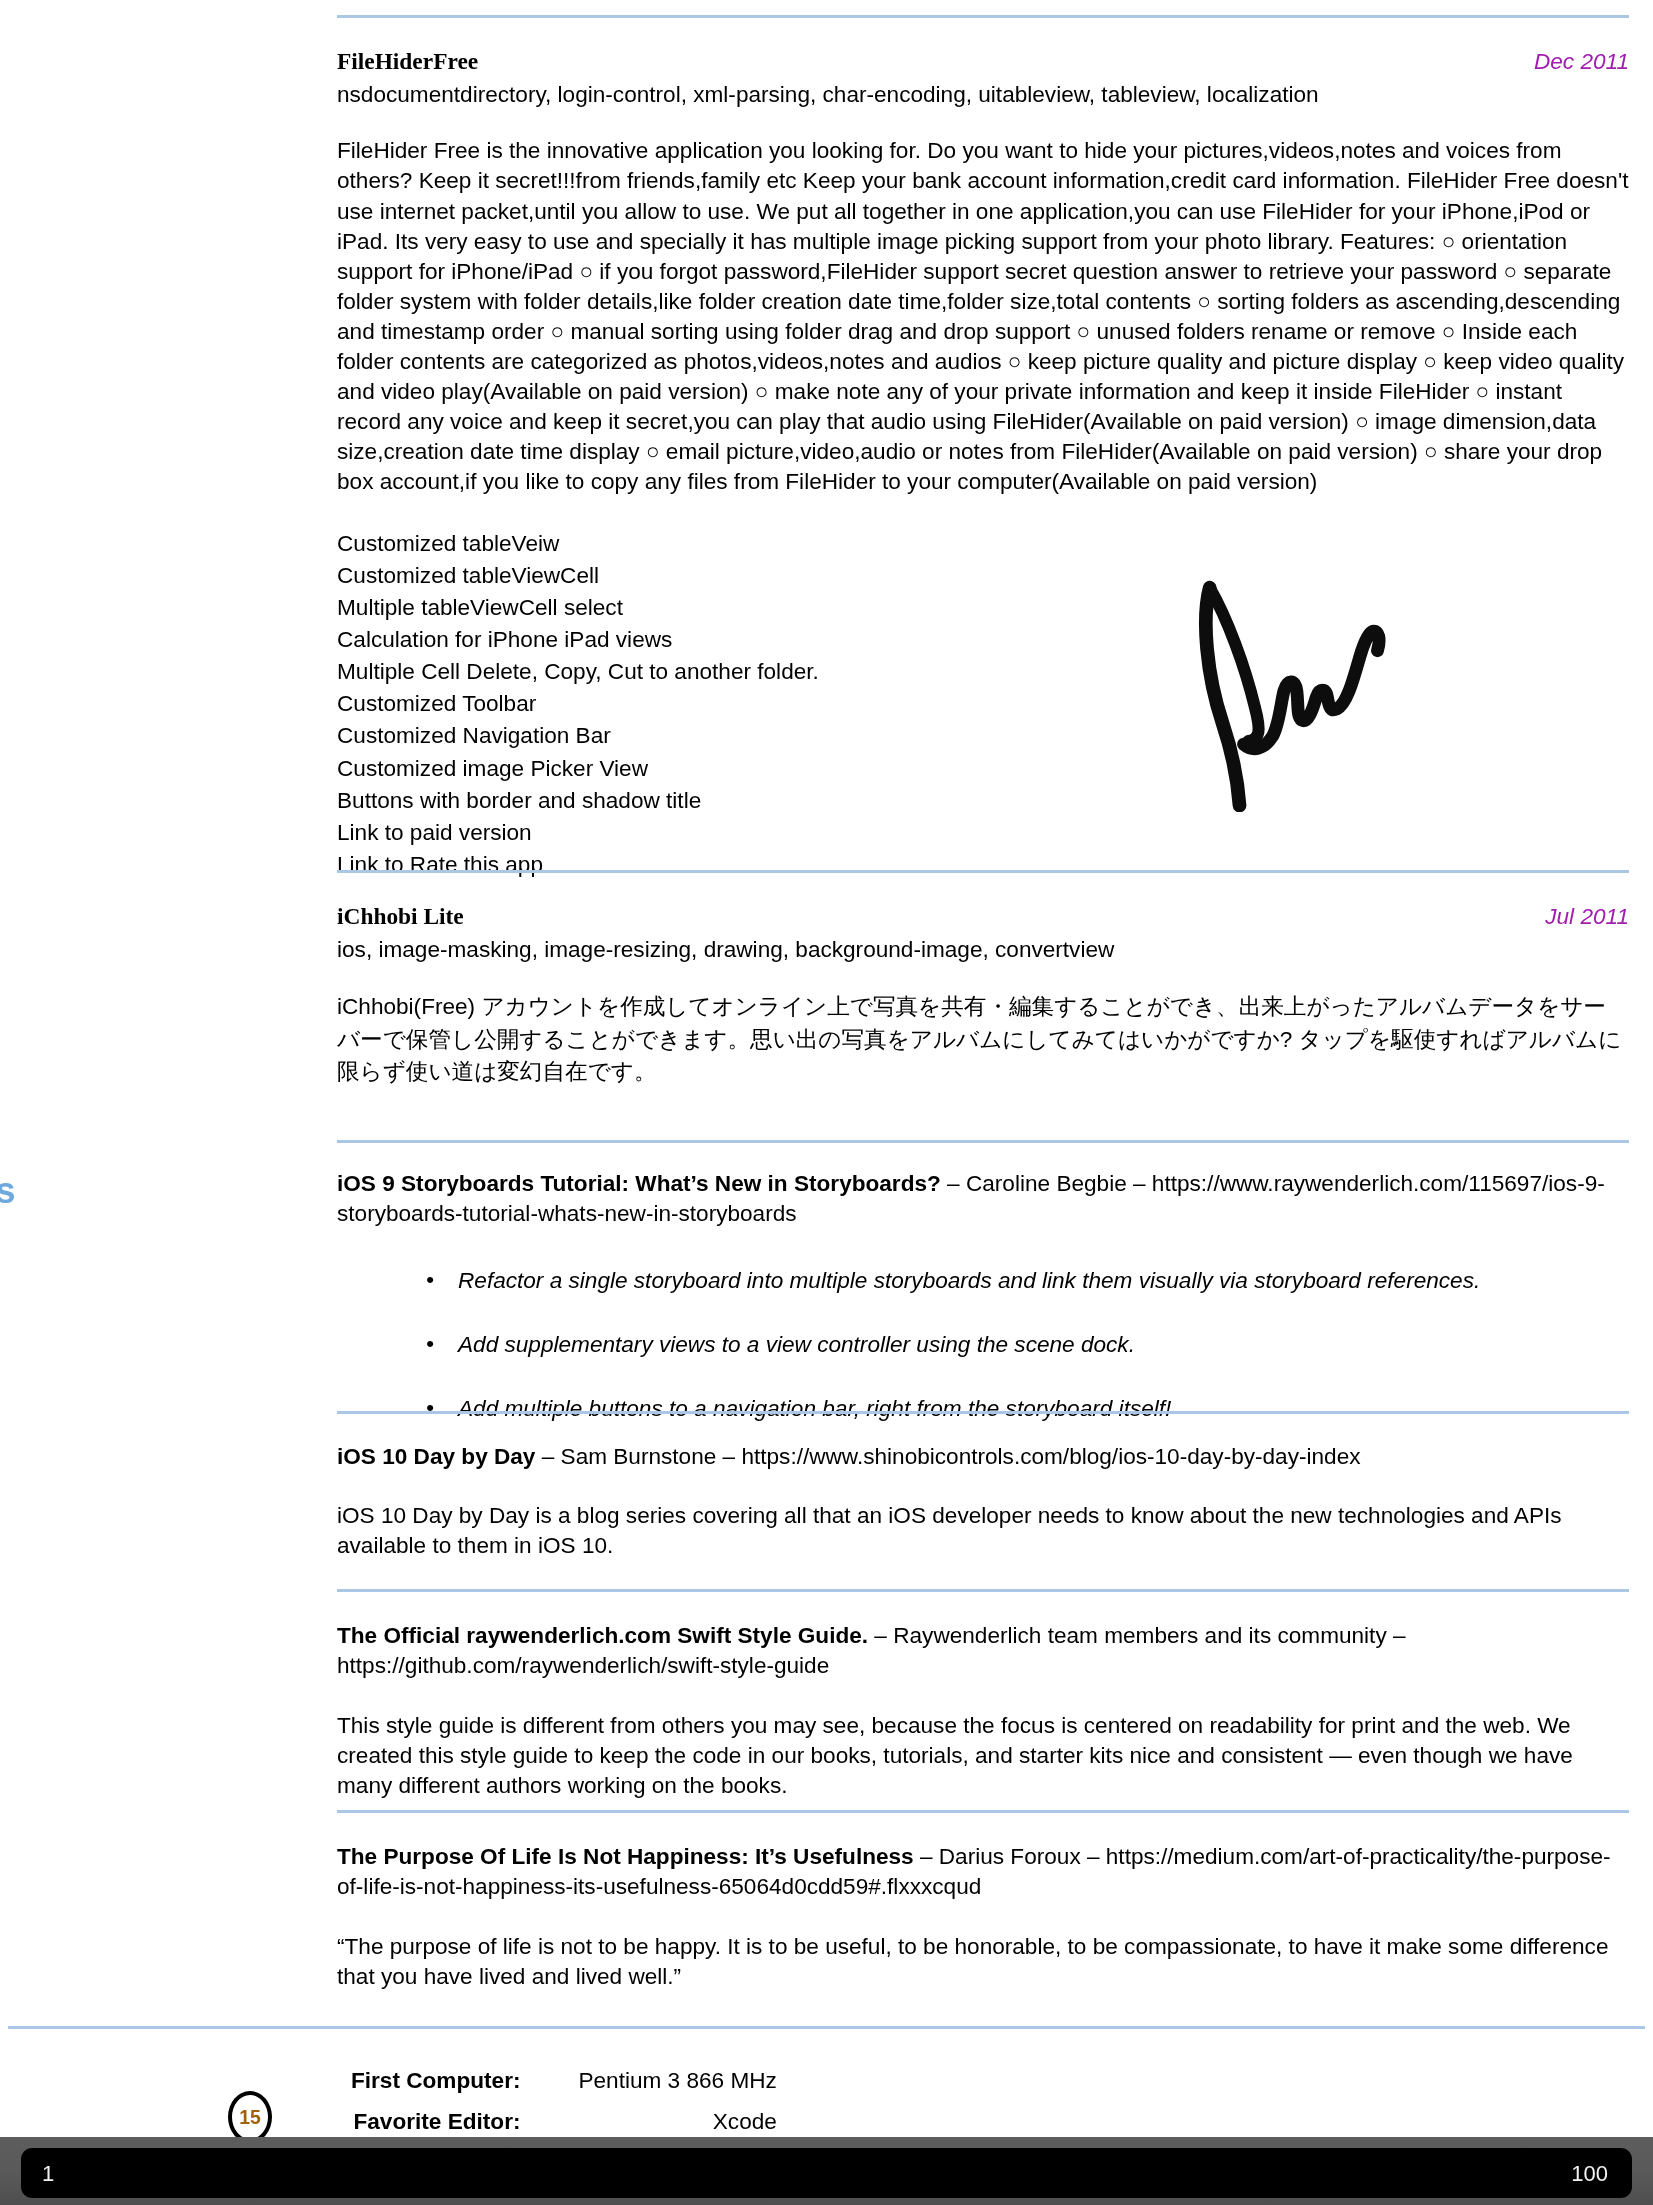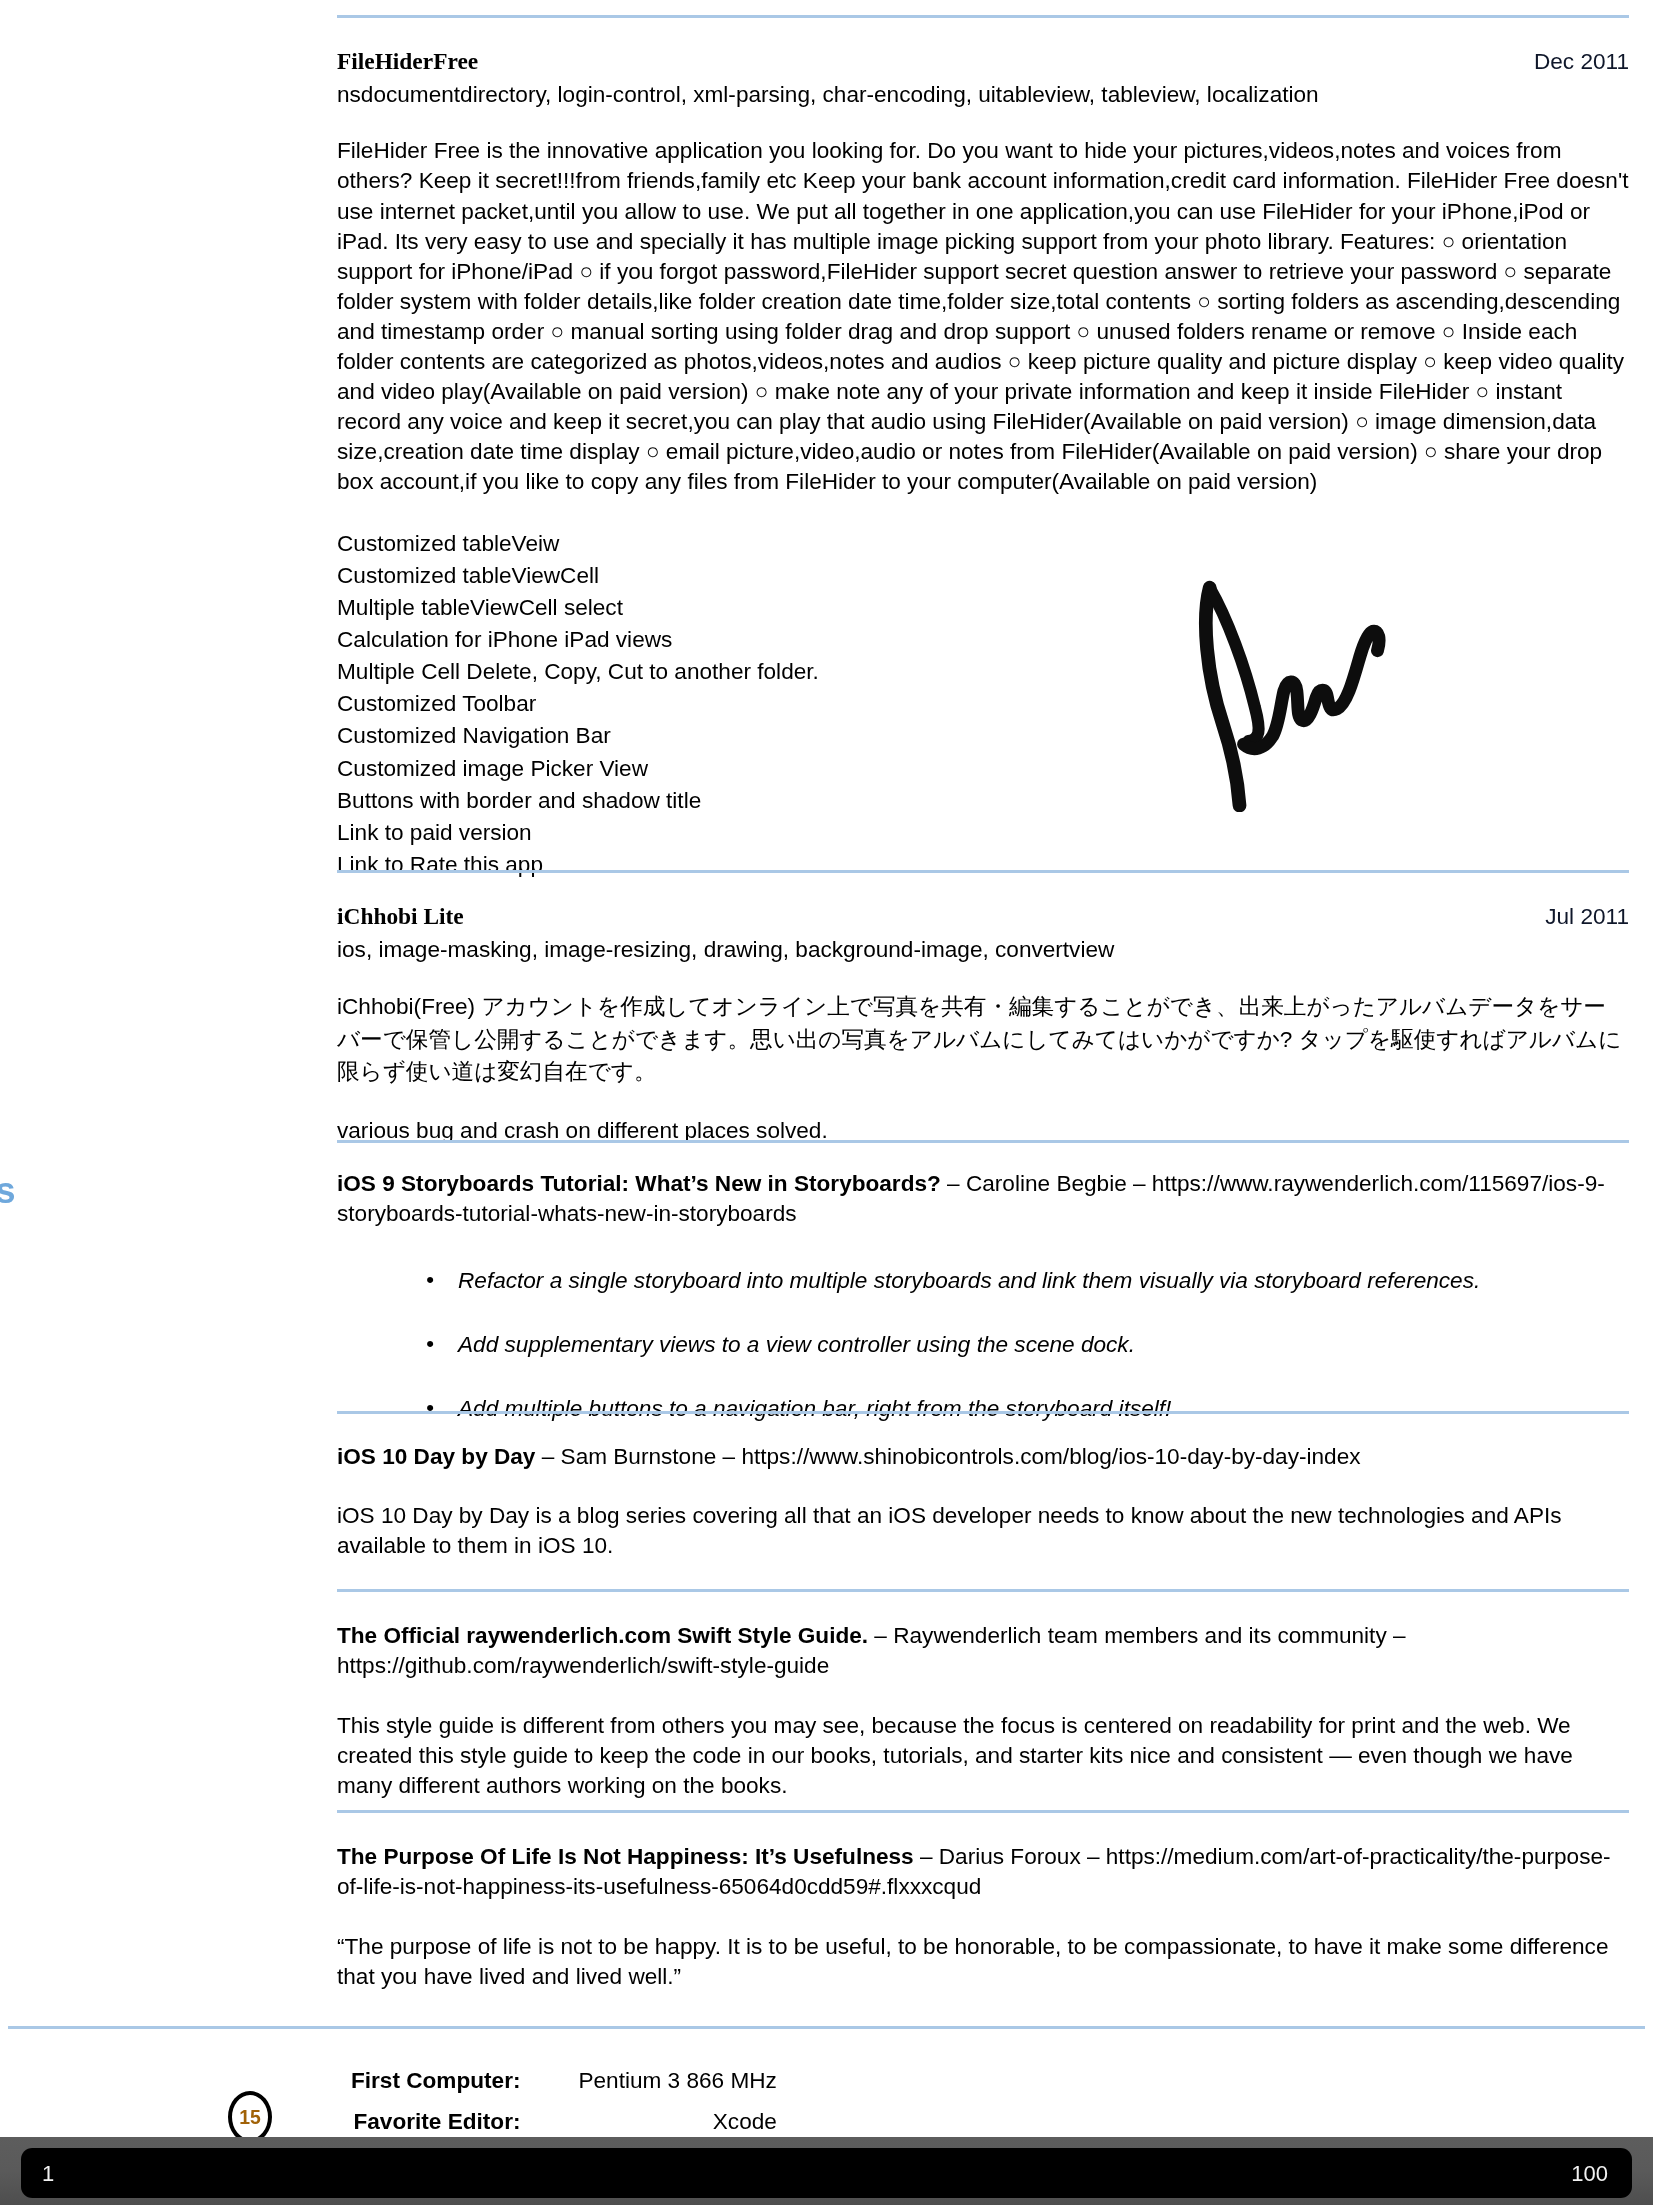--- a/index.html
+++ b/index.html
@@ -43,22 +43,23 @@
   }
 
   .entry-title {
     font-weight: bold;
     font-size: 23.4px;
     line-height: 1.26;
     letter-spacing: 0px;
     font-family: Liberation Serif, serif;
   }
   .entry-date {
-    font-size: 22.6px;
-    color: #0f172a;
+    font-style: italic;
+    font-size: 22.6px;
+    color: #a21caf;
     white-space: nowrap;
   }
   .title-row {
     display: flex;
     align-items: baseline;
     justify-content: space-between;
   }
   .tags-line {
     font-size: 22.6px;
     line-height: 1.30;
@@ -240,21 +241,20 @@
     <div class="hr"></div>
   </div>
 
   <div class="content-col" style="top:902px;">
     <div class="title-row">
       <div class="entry-title">iChhobi Lite</div>
       <div class="entry-date">Jul 2011</div>
     </div>
     <div class="tags-line" style="margin-top:3.2px;">ios, image-masking, image-resizing, drawing, background-image, convertview</div>
     <div class="body-par" style="margin-top:27.4px; line-height:1.44;">iChhobi(Free) アカウントを作成してオンライン上で写真を共有・編集することができ、出来上がったアルバムデータをサーバーで保管し公開することができます。思い出の写真をアルバムにしてみてはいかがですか? タップを駆使すればアルバムに限らず使い道は変幻自在です。</div>
-    <div class="body-par" style="margin-top:27.4px;">various bug and crash on different places solved.</div>
   </div>
 
   <div class="content-col" style="top:1140px;">
     <div class="hr"></div>
   </div>
 
   <div id="sidebar-heading">ngs</div>
 
   <div class="content-col" style="top:1169px;">
     <div class="ref-head"><b>iOS 9 Storyboards Tutorial: What’s New in Storyboards?</b><span> – Caroline Begbie – https://www.raywenderlich.com/115697/ios-9-storyboards-tutorial-whats-new-in-storyboards</span></div>

